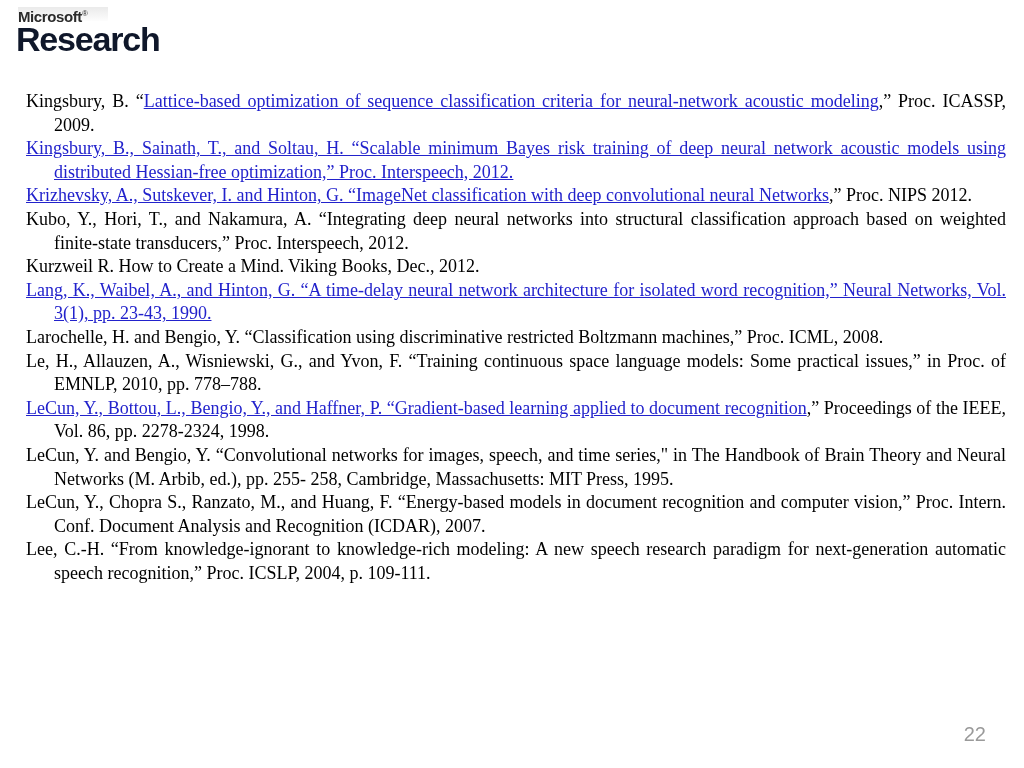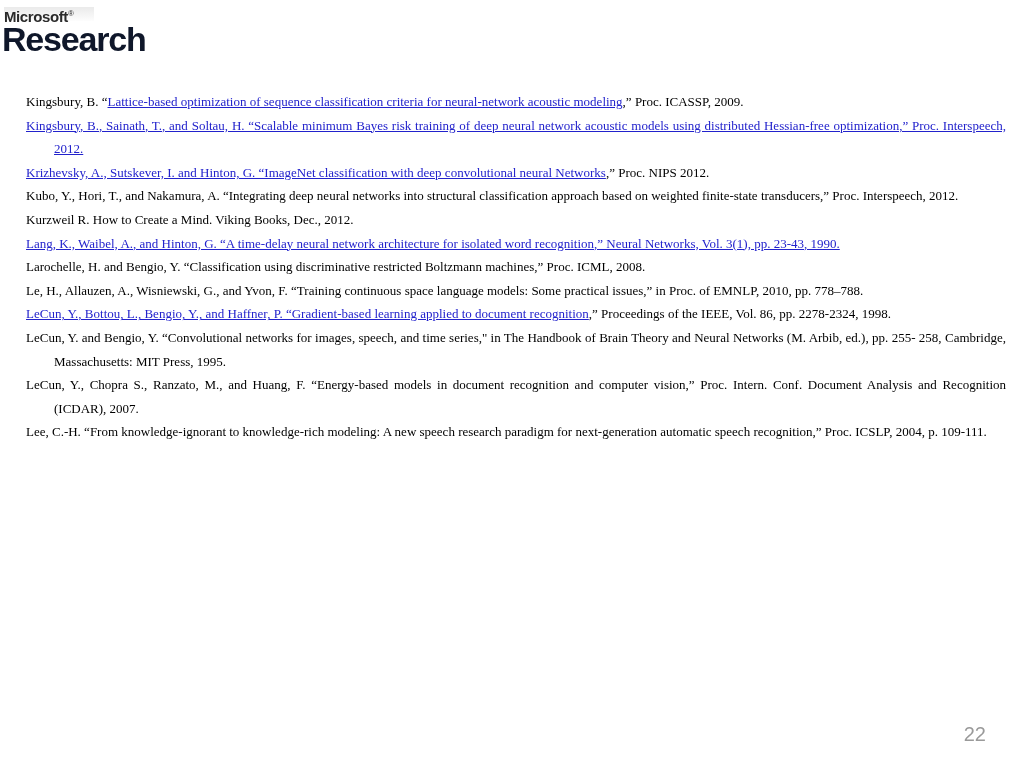--- a/index.html
+++ b/index.html
@@ -16,21 +16,21 @@
     position: relative;
   }
   .slide {
     position: relative;
     width: 1024px;
     height: 768px;
   }
   
   .logo {
     position: absolute;
-    left: 0;
+    left: 14px;
     top: 4px;
     width: 230px;
     height: 58px;
   }
   .logo-ms {
     font-family: "Liberation Sans", sans-serif;
     font-size: 15px;
     font-weight: bold;
     color: #2b2b2b;
     letter-spacing: -0.4px;
@@ -62,21 +62,21 @@
     width: 90px;
     height: 14px;
     background: linear-gradient(180deg, rgba(150,150,150,0.20), rgba(210,210,210,0.05));
   }
   
   .refs {
     position: absolute;
     left: 26px;
     top: 90px;
     width: 980px;
-    font-size: 13px;
+    font-size: 18px;
     line-height: 23.6px;
     text-align: justify;
   }
   .ref {
     margin: 0 0 0 0;
     padding: 0;
     text-indent: 0;
     padding-left: 28px;
   }
   .ref > .first {

